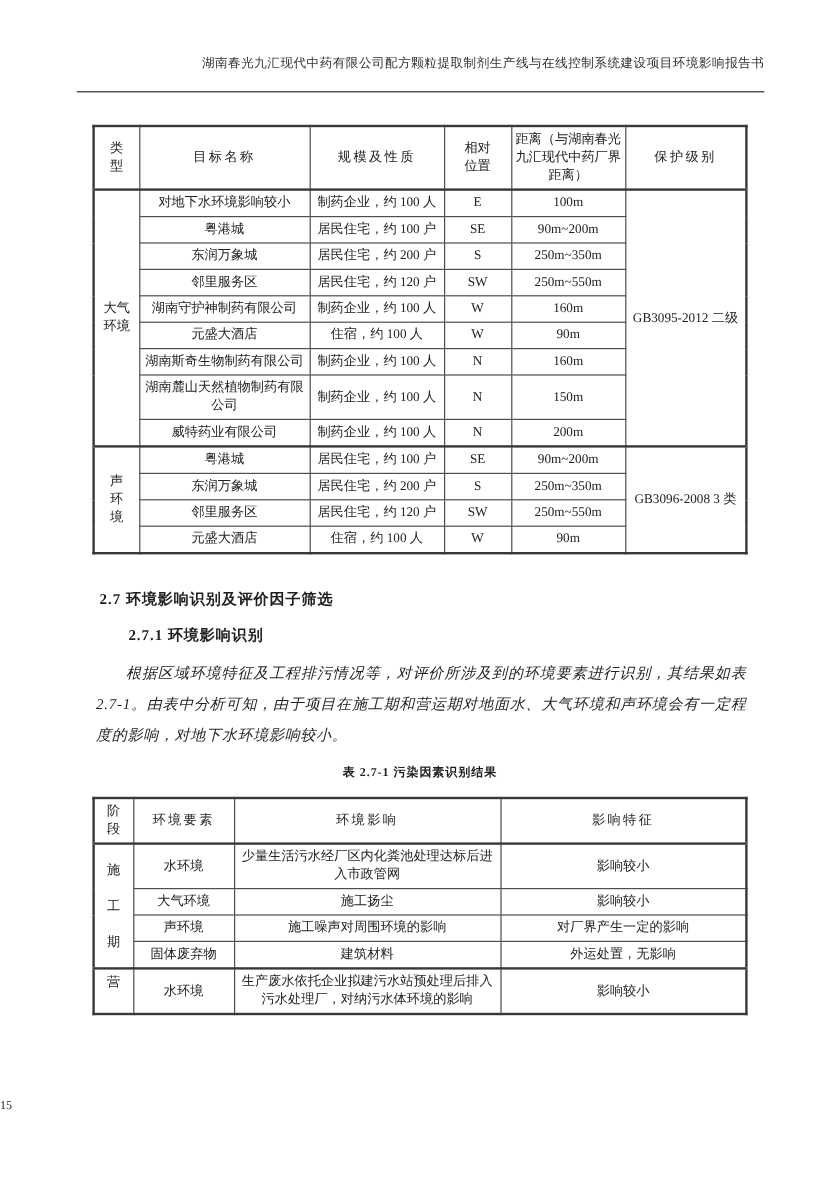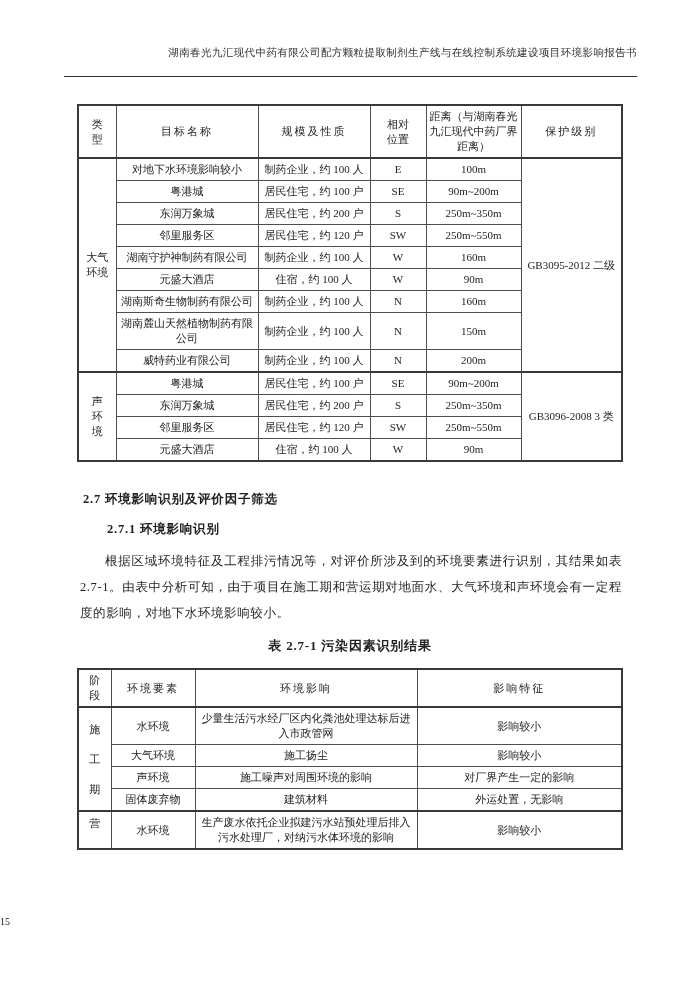--- a/index.html
+++ b/index.html
@@ -61,25 +61,26 @@
     font-size:12.5px; font-weight:bold;
     letter-spacing:0.8px;
   }
   .para {
     margin:10px 78px 0 80px;
     font-size:12.5px;
     line-height:26px;
     letter-spacing:0.6px;
     text-align:justify;
     text-indent:2em;
+    font-style:italic;
   }
   .caption {
     margin:11px 0 0 0;
     text-align:center;
-    font-size:13px;
+    font-size:10px;
     font-weight:bold;
     letter-spacing:0.8px;
   }
   .page-num {
     position:absolute;
     top:916px; left:0; right:0;
     text-align:left;
     font-size:10px;
     color:#222;
   }

